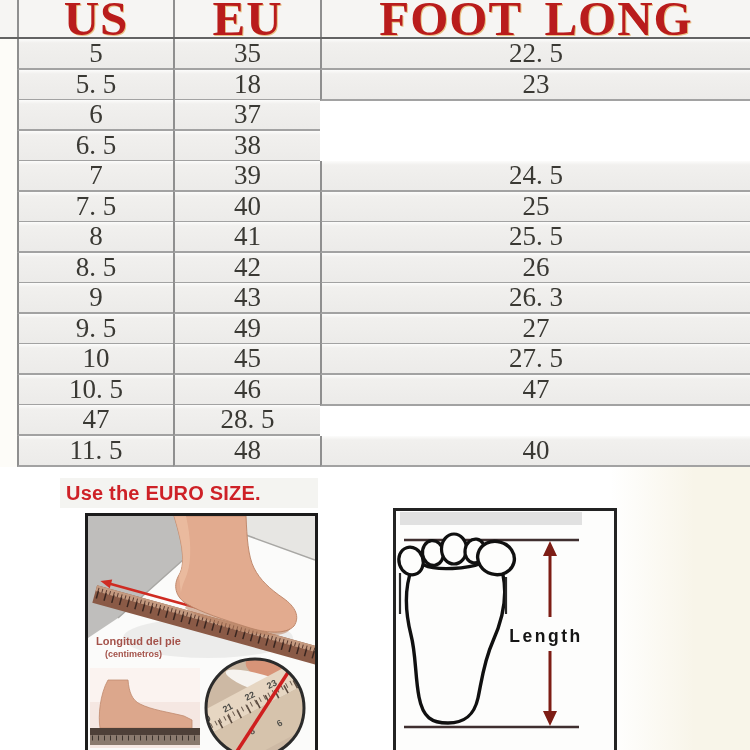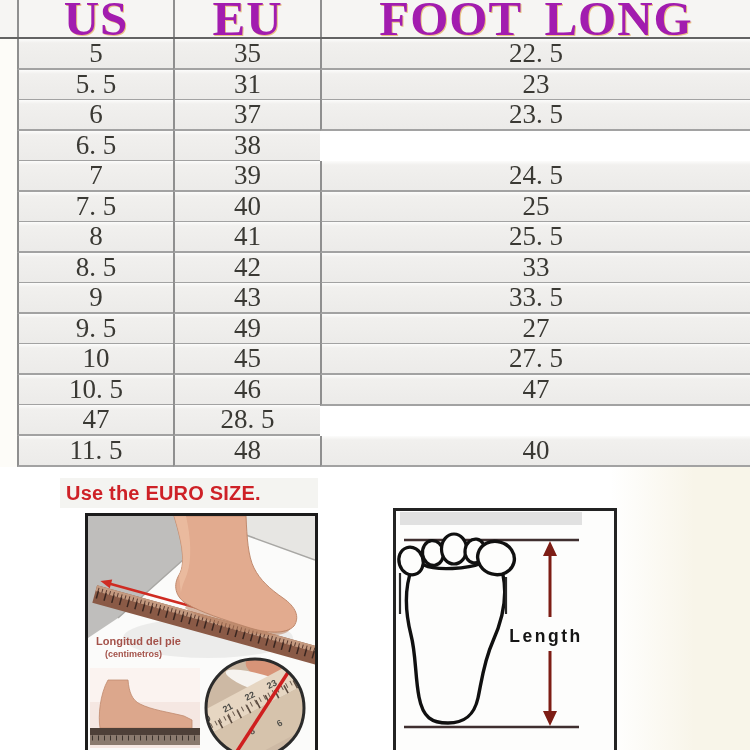--- a/index.html
+++ b/index.html
@@ -14,21 +14,21 @@
   
   .size-table { position:absolute; top:0; left:0; width:750px; }
   .t-head {
     display:grid; grid-template-columns:17px 156px 147px 1fr;
     height:39px; border-bottom:2px solid #636363; background:#f6f5f3;
   }
   .t-head .cell {
     overflow:hidden; text-align:center;
     font-family:"Liberation Serif", serif; font-weight:700;
     font-size:49px; line-height:37px; letter-spacing:1px;
-    color:#a21caf; border-left:2px solid #8f8f8f;
+    color:#b91c1c; border-left:2px solid #8f8f8f;
     text-shadow: 1px 1px 0 #e8c184;
   }
   .t-head .spacer { border:none; background:transparent; }
   .t-head .wide { word-spacing:10px; }
   .t-row { display:grid; grid-template-columns:17px 156px 147px 1fr; height:30.5px; }
   .t-row .cell {
     border-bottom:2px solid #a2a2a2; border-left:2px solid #8f8f8f;
     background:linear-gradient(180deg,#fcfcfb 0,#f1f0ee 4px,#ecebe9 100%);
     text-align:center; font-family:"Liberation Serif", serif;
     font-size:27px; color:#3a3934; line-height:29px;
@@ -69,28 +69,27 @@
 
   <div class="t-row">
     <div class="cell spacer"></div>
     <div class="cell">5</div>
     <div class="cell">35</div>
     <div class="cell">22. 5</div>
   </div>
   <div class="t-row">
     <div class="cell spacer"></div>
     <div class="cell">5. 5</div>
-    <div class="cell">31</div>
+    <div class="cell">18</div>
     <div class="cell">23</div>
   </div>
   <div class="t-row">
     <div class="cell spacer"></div>
     <div class="cell">6</div>
     <div class="cell">37</div>
-    <div class="cell">23. 5</div>
   </div>
   <div class="t-row">
     <div class="cell spacer"></div>
     <div class="cell">6. 5</div>
     <div class="cell">38</div>
   </div>
   <div class="t-row">
     <div class="cell spacer"></div>
     <div class="cell">7</div>
     <div class="cell">39</div>
@@ -105,27 +104,27 @@
   <div class="t-row">
     <div class="cell spacer"></div>
     <div class="cell">8</div>
     <div class="cell">41</div>
     <div class="cell">25. 5</div>
   </div>
   <div class="t-row">
     <div class="cell spacer"></div>
     <div class="cell">8. 5</div>
     <div class="cell">42</div>
-    <div class="cell">33</div>
+    <div class="cell">26</div>
   </div>
   <div class="t-row">
     <div class="cell spacer"></div>
     <div class="cell">9</div>
     <div class="cell">43</div>
-    <div class="cell">33. 5</div>
+    <div class="cell">26. 3</div>
   </div>
   <div class="t-row">
     <div class="cell spacer"></div>
     <div class="cell">9. 5</div>
     <div class="cell">49</div>
     <div class="cell">27</div>
   </div>
   <div class="t-row">
     <div class="cell spacer"></div>
     <div class="cell">10</div>

